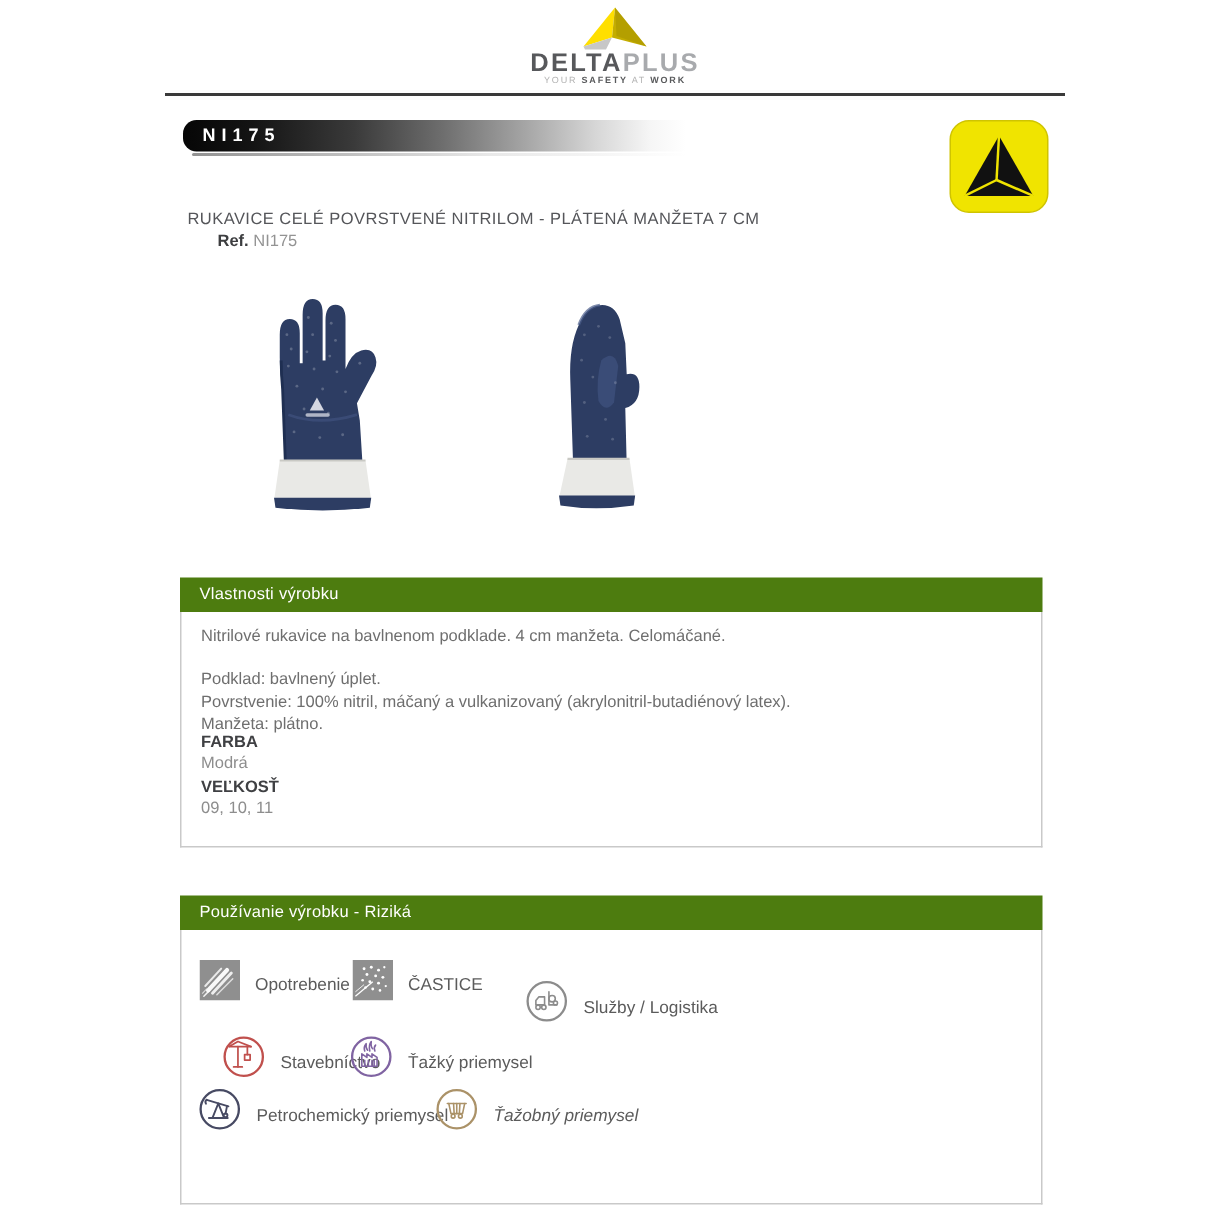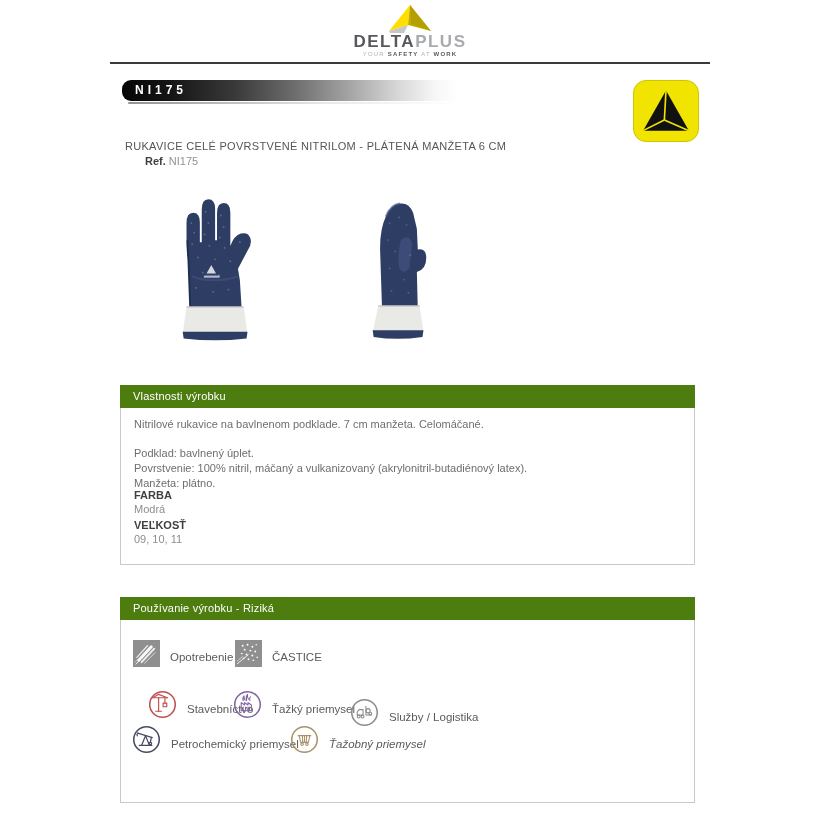--- a/index.html
+++ b/index.html
@@ -89,21 +89,21 @@
     <svg width="54" height="50" viewBox="0 0 66 58">
       <polygon points="33,4 5,53 61,53" fill="#111"></polygon>
       <g stroke="#f0e400" stroke-width="2" fill="none">
         <path d="M33,4 L31,40"></path>
         <path d="M31,40 L5,53"></path>
         <path d="M31,40 L61,53"></path>
       </g>
     </svg>
   </div>
 
-  <div class="product-title">RUKAVICE CELÉ POVRSTVENÉ NITRILOM - PLÁTENÁ MANŽETA 6 CM</div>
+  <div class="product-title">RUKAVICE CELÉ POVRSTVENÉ NITRILOM - PLÁTENÁ MANŽETA 7 CM</div>
   <div class="product-ref"><span class="ref-label">Ref.</span> <span class="ref-value">NI175</span></div>
 
   <svg class="glove-front" width="118" height="162" viewBox="0 0 120 170">
     <path d="M32,132 L30,78 Q28,66 28,56 L28,40 Q28,29 35,29 Q42,29 42,39 L42,60 L44,60 L44,26 Q44,15 51,15 Q58,15 58,25 L58,58 L60,58 L60,30 Q60,19 67,19 Q74,19 74,29 L74,64 Q78,53 85,51 Q93,49 95,56 Q97,62 92,69 L82,88 L84,100 L86,132 Z" fill="#2d3d63"></path>
     <path d="M32,132 L30,78 Q29,68 29,58" stroke="#1f2f52" stroke-width="2" fill="none"></path>
     <g fill="#ffffff" opacity=".22">
       <circle cx="33" cy="40" r="1"></circle>
         <circle cx="36" cy="50" r="1"></circle>
         <circle cx="48" cy="28" r="1"></circle>
         <circle cx="51" cy="40" r="1"></circle>
@@ -150,21 +150,21 @@
         <circle cx="42" cy="112" r="1"></circle>
         <circle cx="60" cy="114" r="1"></circle>
     </g>
     <path d="M28,128 L72,128 L76,156 L22,156 Z" fill="#e9e9e6"></path>
     <path d="M28,128 L72,128" stroke="#c9c9c4" stroke-width="1.5"></path>
     <path d="M22,154 L76,154 L75,161 Q48,165 23,161 Z" fill="#2d3d63"></path>
   </svg>
 
   <div class="section-header hdr-features">Vlastnosti výrobku</div>
   <div class="section-box box-features"></div>
-  <div class="feat-text feat-desc">Nitrilové rukavice na bavlnenom podklade. 7 cm manžeta. Celomáčané.</div>
+  <div class="feat-text feat-desc">Nitrilové rukavice na bavlnenom podklade. 4 cm manžeta. Celomáčané.</div>
   <div class="feat-text feat-details">
     <div>Podklad: bavlnený úplet.</div>
     <div>Povrstvenie: 100% nitril, máčaný a vulkanizovaný (akrylonitril-butadiénový latex).</div>
     <div>Manžeta: plátno.</div>
   </div>
   <div class="feat-label lbl-color">FARBA</div>
   <div class="feat-value val-color">Modrá</div>
   <div class="feat-label lbl-size">VEĽKOSŤ</div>
   <div class="feat-value val-size">09, 10, 11</div>
 
@@ -233,21 +233,21 @@
         <path d="M8.5 21.5 V13 L12 15.5 V13 L15.5 15.5 V13 L19 15.5 V21.5 Z"></path>
         <path d="M10.5 21.5 V17.5 M13 21.5 V17.5 M15.5 21.5 V17.5 M17 21.5 V17.5"></path>
         <path d="M10.5 11 Q9.5 8 11.5 6 Q11 9 12.5 10.5"></path>
         <path d="M14 11 Q13 7 15 4.5 Q14.5 8 16 9.5"></path>
         <path d="M17.5 11 Q16.5 8.5 18 7"></path>
       </g>
     </svg>
     <span class="rlabel">Ťažký priemysel</span>
   </div>
 
-  <div class="risk-item" style="left:350px; top:698px;text-align:right;">
+  <div class="risk-item" style="left:350px; top:653px;text-align:right;">
     <svg class="ricon" width="29" height="29" viewBox="0 0 30 30">
       <circle cx="15" cy="15" r="13.2" fill="none" stroke="#8c8c8c" stroke-width="1.6"></circle>
       <g stroke="#8c8c8c" stroke-width="1.1" fill="none" stroke-linecap="round" stroke-linejoin="round">
         <path d="M7.5 17.5 V14.5 L9.5 12 H13.5 V17.5 Z"></path>
         <circle cx="9" cy="19.2" r="1.5"></circle>
         <circle cx="13" cy="19.2" r="1.5"></circle>
         <path d="M16.5 8.5 V17.5 H22"></path>
         <circle cx="18.7" cy="13.2" r="2.2"></circle>
         <circle cx="21" cy="16.2" r="1.4"></circle>
       </g>

